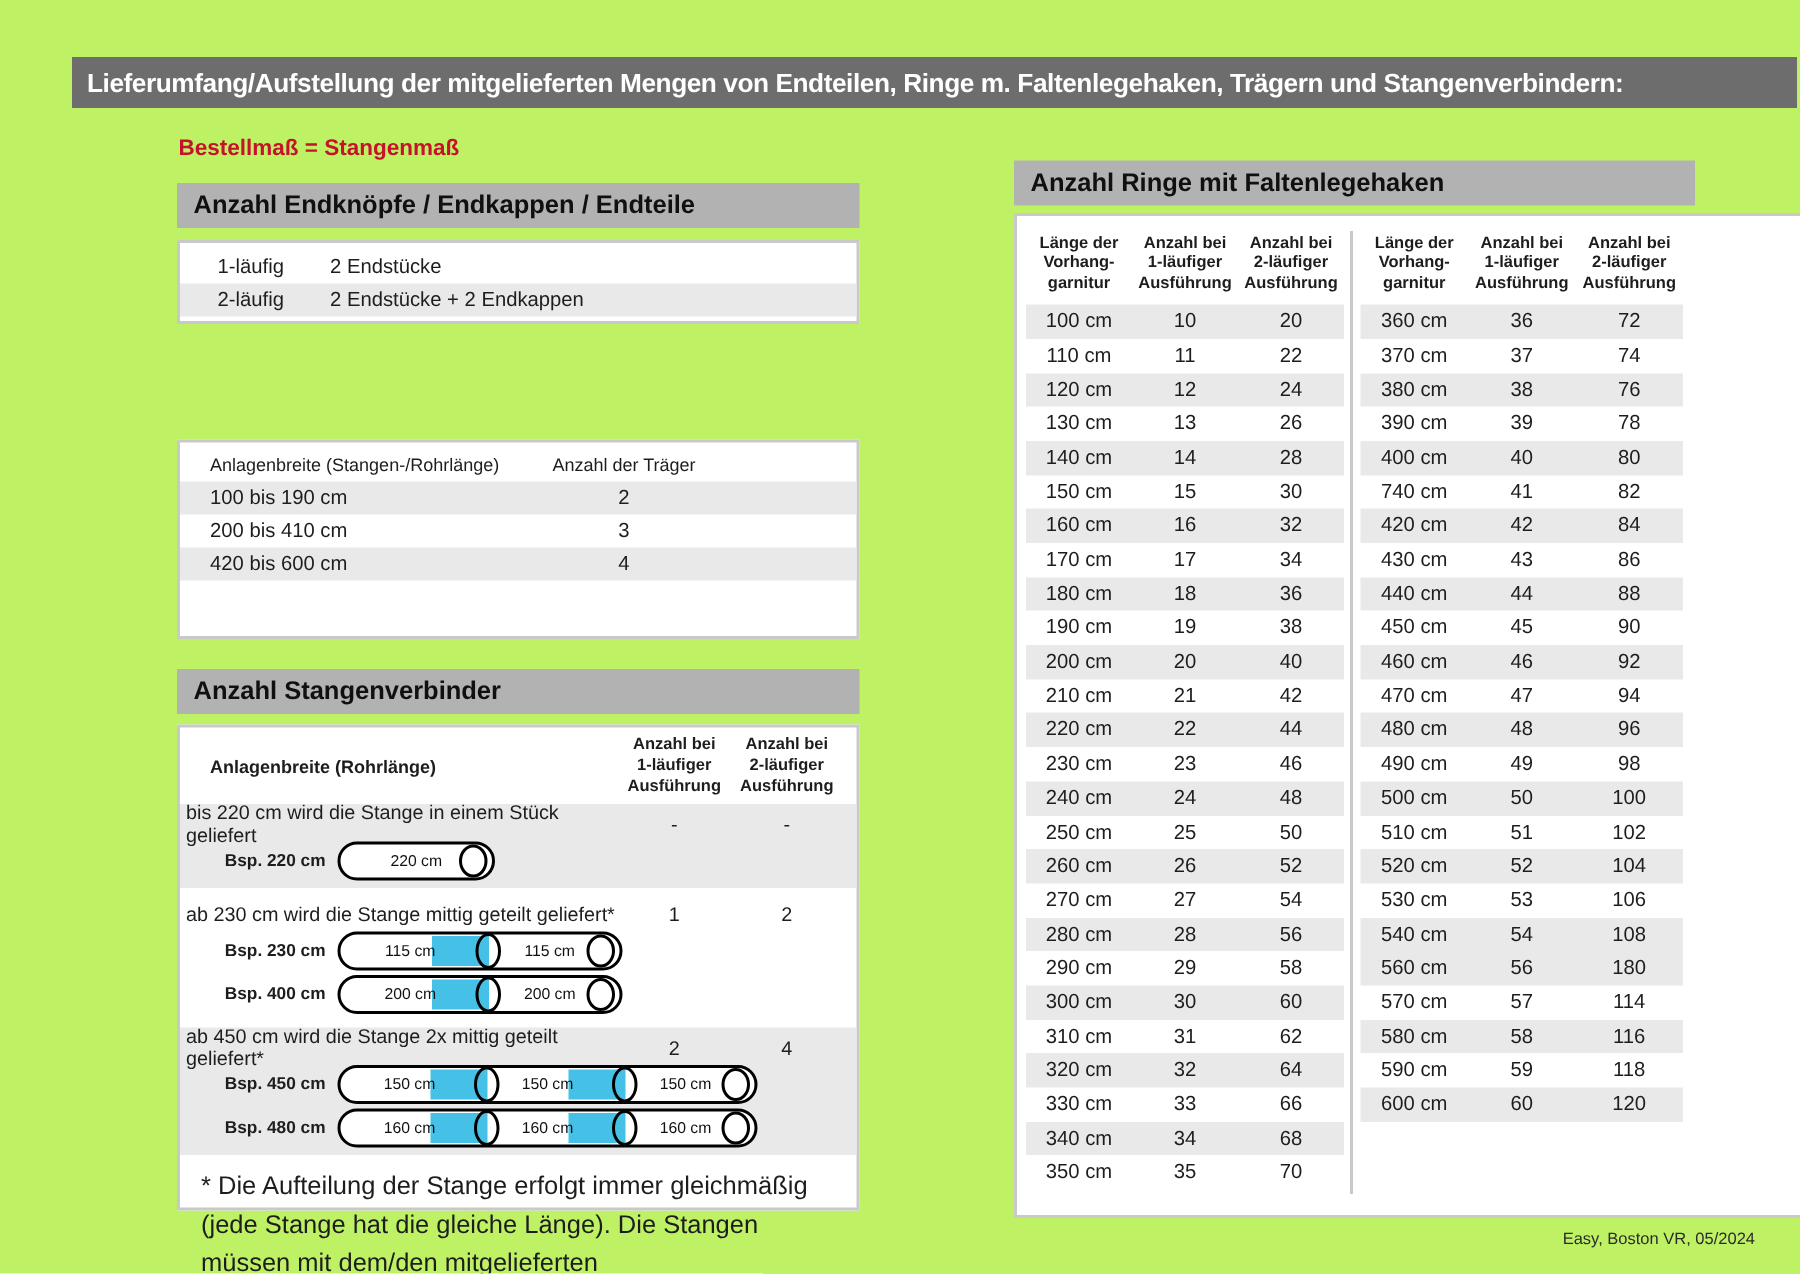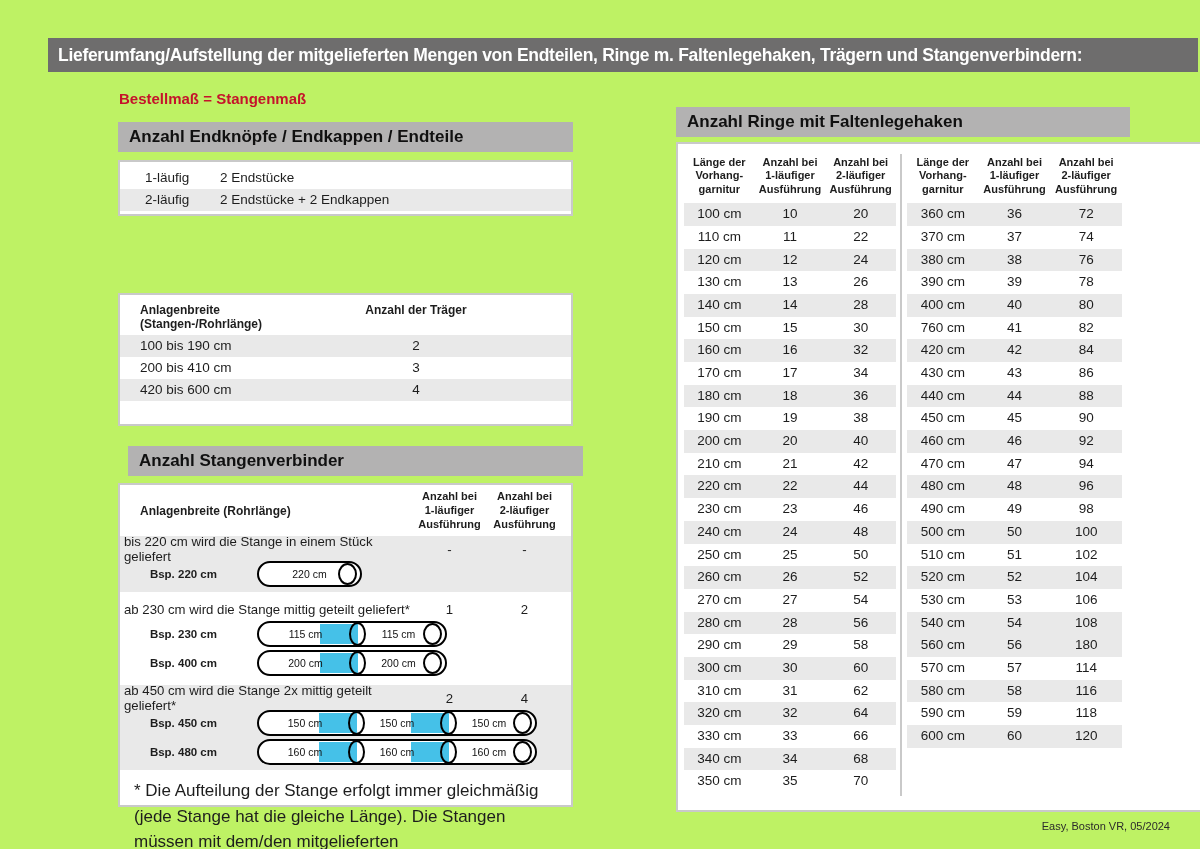--- a/index.html
+++ b/index.html
@@ -10,50 +10,50 @@
     color:#fff;font-weight:bold;font-size:17.5px;line-height:34px;padding-left:10px;
     box-sizing:border-box;letter-spacing:-0.3px;white-space:nowrap;}
   .subtitle{position:absolute;left:119px;top:90px;color:#c5132b;font-weight:bold;font-size:15px;}
   .footer{position:absolute;right:30px;top:820px;font-size:11px;color:#2b2b2b;}
 
   .sec-h{position:absolute;width:455px;height:30px;background:#b3b2b2;font-size:17px;
     font-weight:bold;line-height:30px;padding-left:11px;box-sizing:border-box;color:#101010;white-space:nowrap;}
   .sec-h .norm{font-weight:normal;}
   #h-endteile{left:118px;top:122px;}
   #h-traeger{left:118px;top:256px;}
-  #h-verbinder{left:128px;top:446px;}
+  #h-verbinder{left:118px;top:446px;}
   #h-ringe{left:676px;top:107px;width:454px;}
 
   .box{position:absolute;background:#fff;border:2px solid #c9c9c9;box-sizing:border-box;}
   #box-endteile{left:118px;top:160px;width:455px;height:56px;padding-top:5px;}
   .et-row{display:grid;grid-template-columns:75px 1fr;height:22px;line-height:22px;
     font-size:13.5px;padding-left:25px;}
   .stripe{background:#e9e9e9;}
 
   #box-traeger{left:118px;top:293px;width:455px;height:133px;}
   .tr-head{display:grid;grid-template-columns:1fr 160px 75px;padding:8px 0 4px 20px;
-    font-size:12px;font-weight:bold;}
+    font-size:12px;font-weight:normal;}
   .tr-head .num{text-align:center;}
   .tr-row{display:grid;grid-template-columns:1fr 160px 75px;height:22px;line-height:22px;
     font-size:13.5px;padding-left:20px;}
   .tr-row .num{text-align:center;}
   .tr-note{font-size:11.8px;line-height:1.35;padding:6px 20px 0 20px;white-space:pre-line;}
 
   #box-verbinder{left:118px;top:483px;width:455px;height:324px;}
   .vb-head{display:flex;align-items:center;padding:5px 9px 5px 20px;min-height:42px;
     box-sizing:border-box;font-size:12px;font-weight:bold;}
   .vb-head .lbl{flex:1;}
   .vb-col{width:75px;text-align:center;font-size:11px;line-height:1.25;white-space:pre-line;}
   .vb-block{padding:4px 0 5px 0;}
   .vb-block.gray{background:#e9e9e9;}
   .vb-block + .vb-block{margin-top:4px;}
   .vb-line{display:flex;align-items:center;font-size:13.2px;height:18px;padding-right:9px;}
   .vb-line .txt{flex:1;padding-left:4px;}
   .vb-line .val{width:75px;text-align:center;}
-  .vb-ex{display:flex;align-items:center;margin-top:3px;gap:32px;}
+  .vb-ex{display:flex;align-items:center;margin-top:3px;}
   .vb-ex .exl{width:105px;text-align:right;font-size:11.5px;font-weight:bold;padding-right:8px;box-sizing:border-box;}
   .rod{position:relative;height:26px;border:2px solid #000;border-radius:13px;background:#fff;
     display:flex;box-sizing:border-box;}
   .rod .seg{flex:1;text-align:center;font-size:10.5px;line-height:22px;position:relative;z-index:3;color:#111;}
   .rod .conn{position:absolute;top:1px;height:20px;width:38px;z-index:1;}
   .rod .joint{position:absolute;top:-1px;width:17px;height:24px;border:2px solid #000;
     border-radius:50%;z-index:2;box-sizing:border-box;background:transparent;}
   .rod .endcap{position:absolute;top:0;right:3px;width:19px;height:22px;border:2px solid #000;
     border-radius:50%;z-index:2;box-sizing:border-box;background:#fff;}
   .vb-foot{font-size:17px;line-height:1.5;padding:8px 14px 0 14px;color:#1d1d1d;}
@@ -387,21 +387,21 @@
           <span>390 cm</span>
           <span>39</span>
           <span>78</span>
         </div>
         <div class="rt-row stripe">
           <span>400 cm</span>
           <span>40</span>
           <span>80</span>
         </div>
         <div class="rt-row">
-          <span>760 cm</span>
+          <span>740 cm</span>
           <span>41</span>
           <span>82</span>
         </div>
         <div class="rt-row stripe">
           <span>420 cm</span>
           <span>42</span>
           <span>84</span>
         </div>
         <div class="rt-row">
           <span>430 cm</span>

